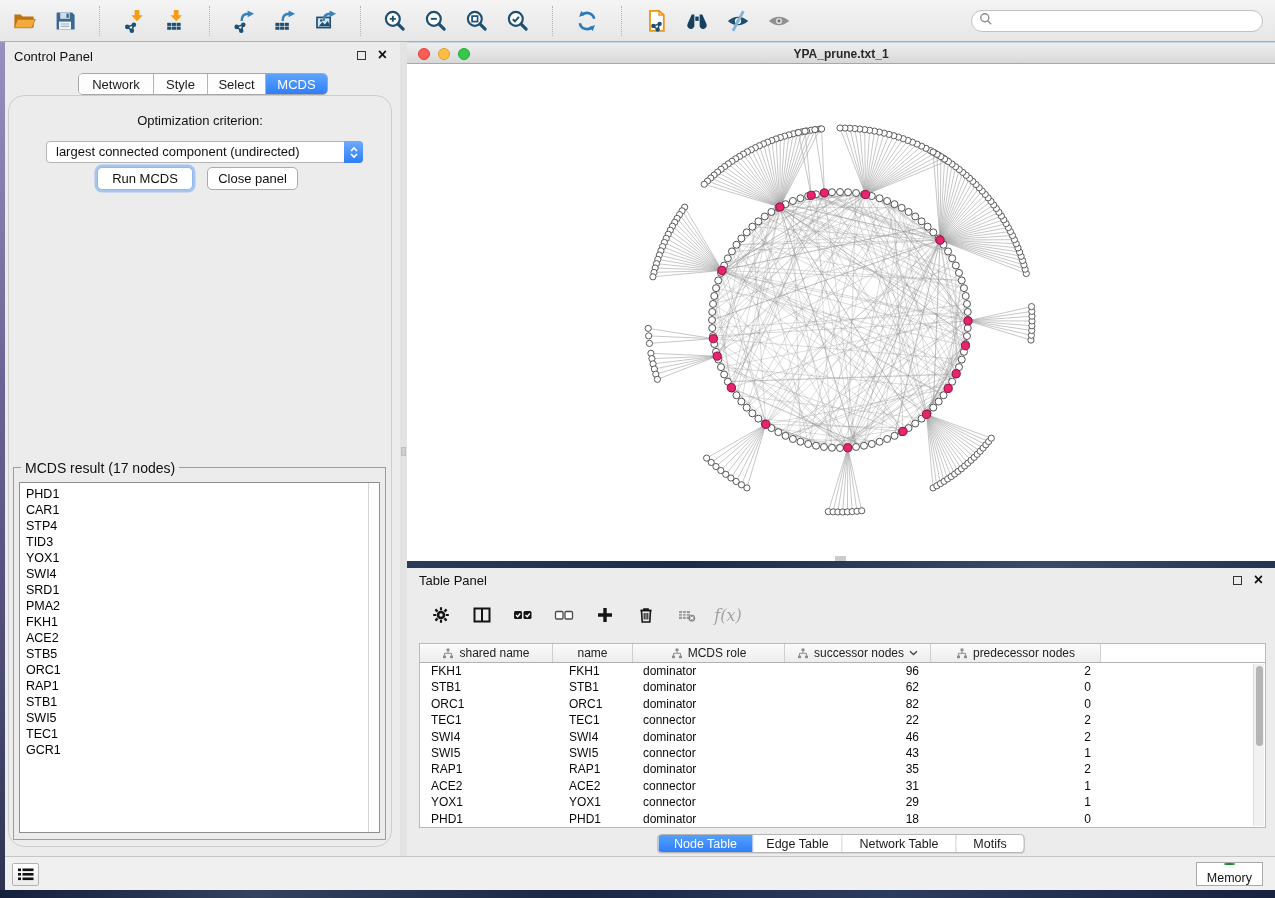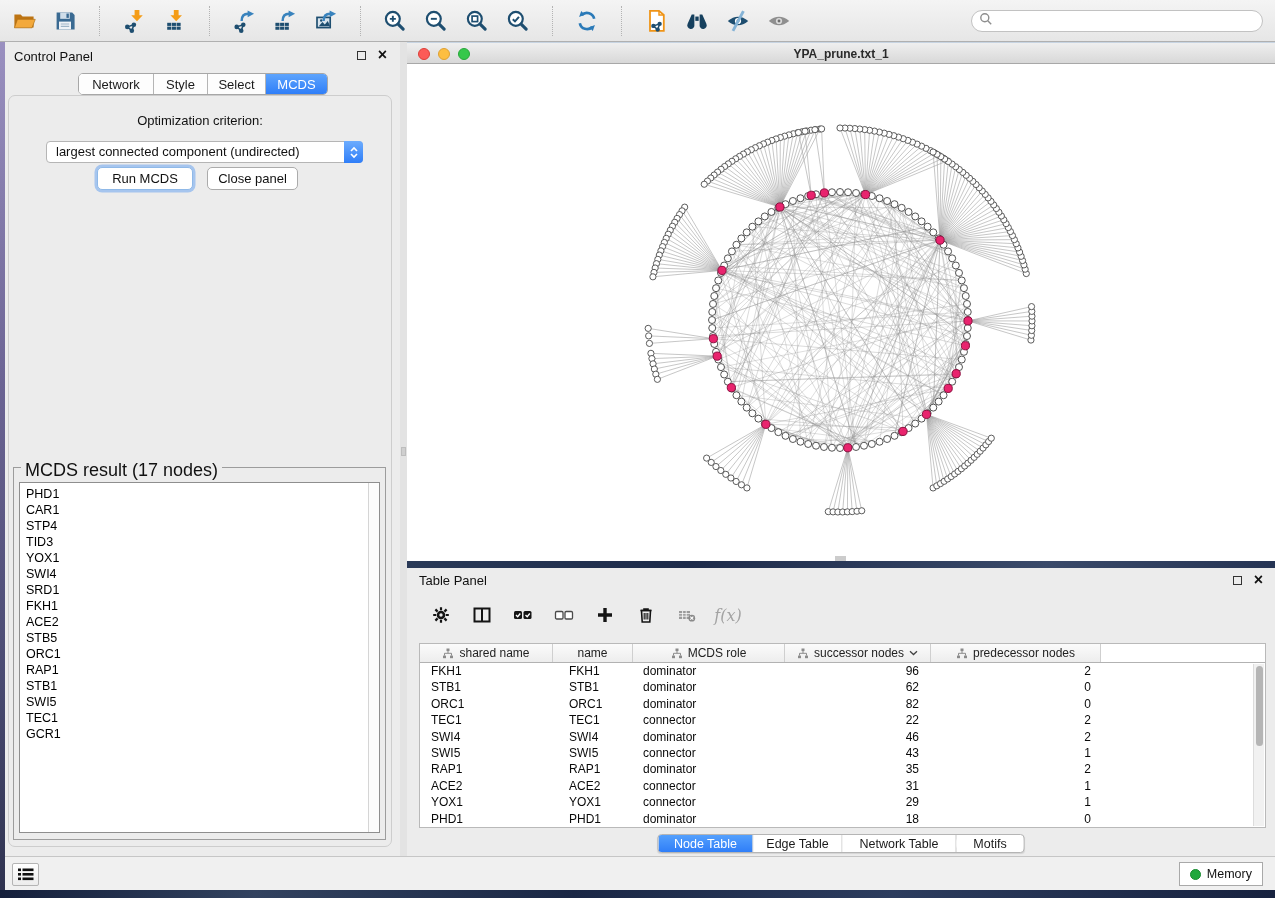--- a/index.html
+++ b/index.html
@@ -32,33 +32,33 @@
   .cp-title { position:absolute; left:9px; top:7px; font-size:13px; color:#111; }
   .float-icon { position:absolute; right:34px; top:9px; width:9px; height:9px; border:1.5px solid #333; background:#ececec; cursor:pointer; }
   .close-icon { position:absolute; right:13px; top:3px; font-size:16px; font-weight:bold; color:#111; cursor:pointer; line-height:20px; }
   .cp-tabs { position:absolute; left:73px; top:31px; display:flex; height:22px;
     border:1px solid #a7a7a7; border-radius:5px; overflow:hidden; background:#fff; }
   .cp-tab { display:flex; align-items:center; justify-content:center; font-size:13px; color:#1a1a1a;
     background:#fdfdfd; border-right:1px solid #b5b5b5; cursor:pointer; }
   .cp-tab:last-child { border-right:none; }
   .cp-tab.active { background:linear-gradient(#5da4fd,#2f7ef8); color:#fff; }
   .cp-content { position:absolute; left:3px; top:53px; width:384px; height:752px;
-    background:#ececec; border:1px solid #cdcdcd; border-radius:7px; }
+    background:#ececec; border:1px solid #cdcdcd; border-radius:16px; }
   .opt-label { position:absolute; top:17px; width:100%; text-align:center; font-size:13px; color:#111; }
   .select { position:absolute; left:37px; top:39px; width:317px; height:22px; background:#fff;
     border:1px solid #b5b5b5; border-radius:4px; cursor:pointer;margin-top:6px; }
   .select-text { position:absolute; left:9px; top:0; line-height:20px; font-size:13px; color:#111; white-space:nowrap; }
   .select-stepper { position:absolute; right:-1px; top:-1px; width:19px; height:22px; border-radius:0 4px 4px 0;
     background:linear-gradient(#6cacfe,#2f7ef8); display:flex; align-items:center; justify-content:center; }
   .btn { position:absolute; top:71px; height:23px; background:#fff; border:1px solid #ababab;
     border-radius:5px; font-size:13px; color:#111; cursor:pointer; font-family:"Liberation Sans",sans-serif; }
   .btn.run { left:88px; width:96px; border-color:#8fb9e8; box-shadow:0 0 0 2.5px rgba(110,165,240,.55); }
   .btn.closep { left:198px; width:91px; }
   .result-box { position:absolute; left:4px; top:371px; width:373px; height:373px; border:1px solid #9c9c9c; }
-  .result-box .legend { position:absolute; top:-8px; left:7px; background:#ececec; padding:0 4px; font-size:18px; color:#111; }
+  .result-box .legend { position:absolute; top:-8px; left:7px; background:#ececec; padding:0 4px; font-size:14px; color:#111; }
   .result-list { position:absolute; left:5px; top:14px; right:5px; bottom:6px; background:#fff; border:1px solid #8e8e8e; overflow:hidden; }
   .result-list ul { list-style:none; padding:3px 0 0 6px; }
   .result-list li { font-size:12.5px; line-height:16px; color:#000; }
   .list-track { position:absolute; right:0; top:0; bottom:0; width:11px; background:#fcfcfc; border-left:1px solid #d5d5d5; }
 
   
   .v-splitter { position:absolute; left:400px; top:42px; width:7px; height:814px; background:#e3e3e3; }
   .v-handle { position:absolute; left:1px; top:405px; width:5px; height:9px; background:#cfcfcf; border:1px solid #bdbdbd; }
 
   
@@ -96,21 +96,21 @@
   .tp-tab { display:flex; align-items:center; justify-content:center; font-size:12.5px; color:#1a1a1a;
     background:#fff; border-right:1px solid #c9c9c9; cursor:pointer; }
   .tp-tab:last-child { border-right:none; }
   .tp-tab.active { background:linear-gradient(#54a0fd,#2f7ef8); color:#fff; }
 
   
   .status-bar { position:absolute; left:5px; right:0; bottom:8px; height:34px; background:#f0f0f0; border-top:1px solid #c6c6c6; }
   .list-btn { position:absolute; left:7px; top:6px; width:27px; height:23px; border:1px solid #b4b4b4; border-radius:2px;
     background:linear-gradient(#ffffff,#ececec); display:flex; align-items:center; justify-content:center; cursor:pointer; }
   .memory-btn { position:absolute; right:12px; top:5px; height:24px; padding:0 10px; background:#fff; border:1px solid #a9a9a9;
-    display:flex; align-items:center; gap:6px; font-size:12.5px; color:#111; cursor:pointer; font-family:"Liberation Sans",sans-serif; }
+    display:flex; align-items:center; gap:6px; font-size:12.5px; color:#111; cursor:pointer; font-family:"Liberation Sans",sans-serif;flex-direction:column; }
   .mem-dot { width:11px; height:11px; border-radius:50%; background:#1fa83c; border:1px solid #168a2e; }
 </style>
 </head>
 <body>
 
 <div class="desktop">
 
   <div class="toolbar">
     <div class="tb-icons" id="tb-icons">
         <button class="tb-btn">
@@ -307,20 +307,21 @@
         <span class="legend">MCDS result (17 nodes)</span>
         <div class="result-list">
           <ul id="mcds-list">
               <li>PHD1</li>
               <li>CAR1</li>
               <li>STP4</li>
               <li>TID3</li>
               <li>YOX1</li>
               <li>SWI4</li>
               <li>SRD1</li>
+              <li>PMA2</li>
               <li>FKH1</li>
               <li>ACE2</li>
               <li>STB5</li>
               <li>ORC1</li>
               <li>RAP1</li>
               <li>STB1</li>
               <li>SWI5</li>
               <li>TEC1</li>
               <li>GCR1</li>
             </ul>

